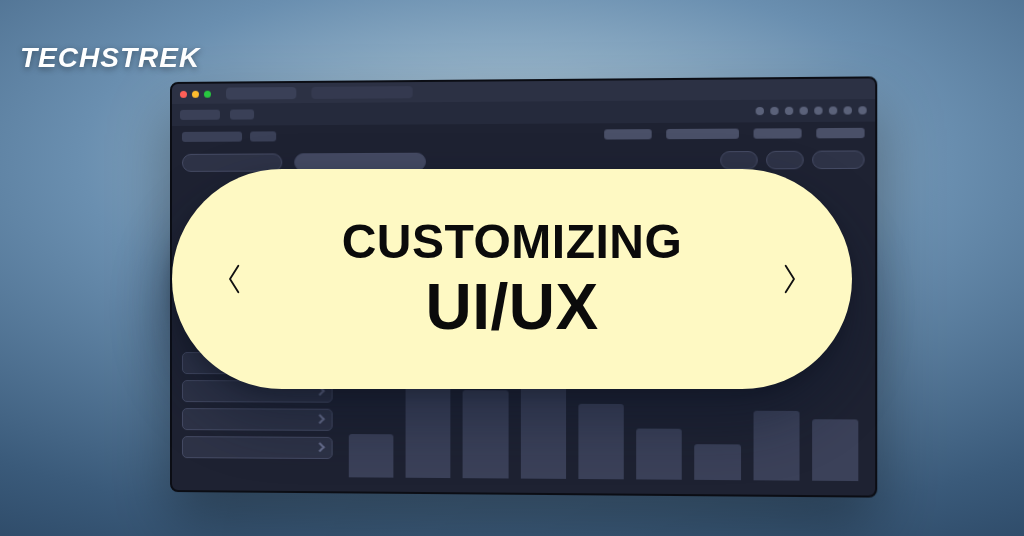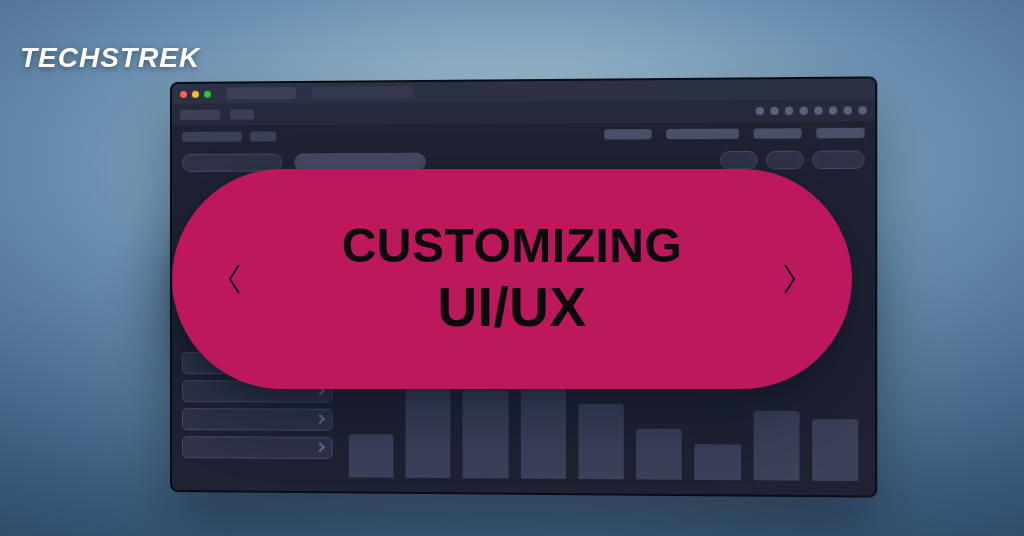--- a/index.html
+++ b/index.html
@@ -131,21 +131,21 @@
   .bar { flex: 1; background: #3b4159; border-radius: 3px 3px 0 0; }
 
   
   .pill {
     position: absolute;
     left: 50%;
     top: 52%;
     transform: translate(-50%, -50%);
     width: 680px;
     height: 220px;
-    background: #be185d;
+    background: #fef9c3;
     border-radius: 120px;
     box-shadow: 0 30px 60px rgba(10,20,40,0.45), 0 6px 16px rgba(0,0,0,0.2);
     display: flex;
     align-items: center;
     justify-content: space-between;
     padding: 0 48px;
   }
   .pill .chev {
     width: 30px; height: 30px;
     display: flex; align-items: center; justify-content: center;
@@ -154,21 +154,21 @@
   .pill .chev svg { width: 20px; height: 34px; stroke: #111; stroke-width: 2.2; fill: none; stroke-linecap: round; stroke-linejoin: round; }
   .pill-text {
     flex: 1;
     text-align: center;
     color: #0b0b0b;
     font-weight: 800;
     line-height: 1.02;
     letter-spacing: 0.5px;
   }
   .pill-text .line1 { font-size: 48px; }
-  .pill-text .line2 { font-size: 55px; margin-top: 8px; }
+  .pill-text .line2 { font-size: 64px; margin-top: 8px; }
 
 </style>
 </head>
 <body>
 
 <div class="logo">
   <span>TECHSTREK</span>
 </div>
 
 <div class="app-window">

